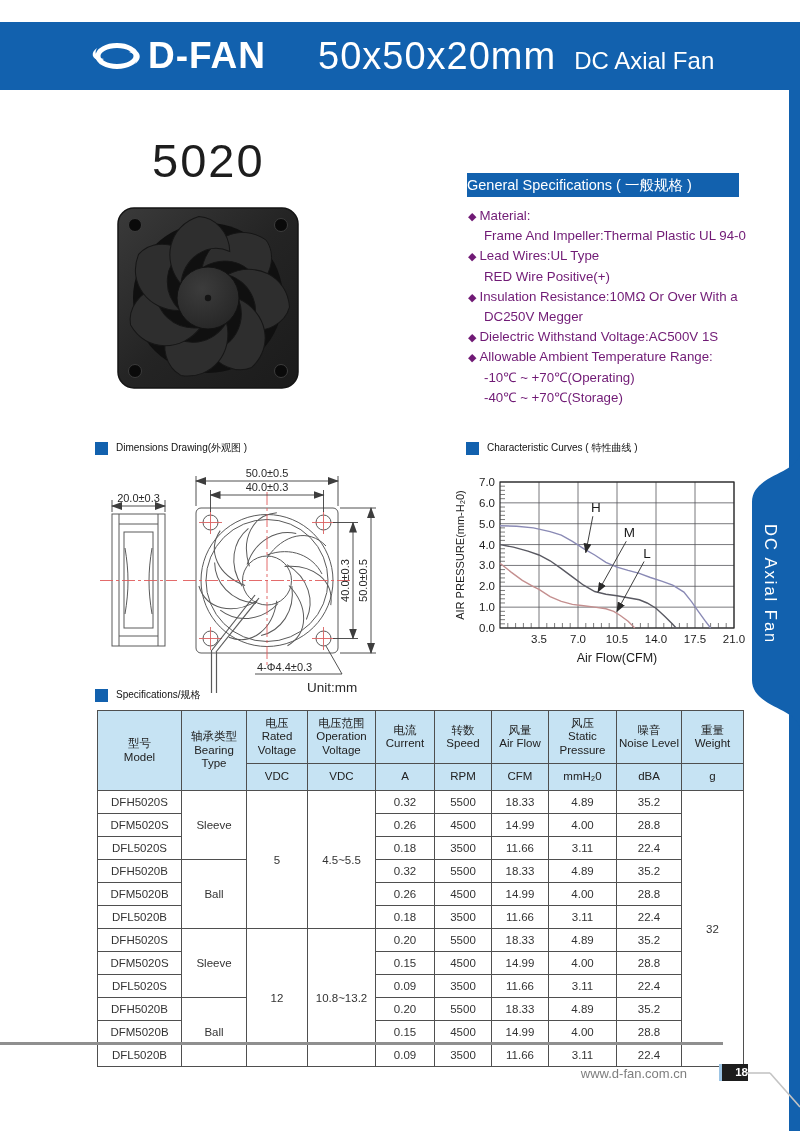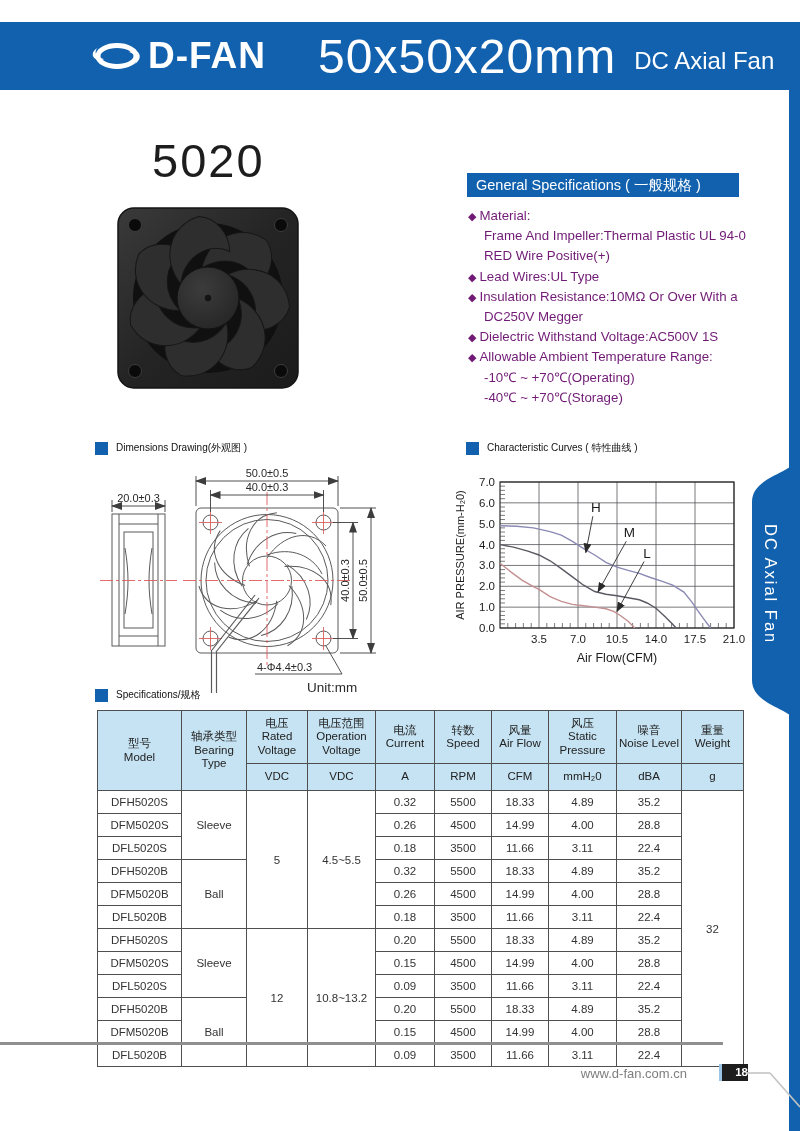--- a/index.html
+++ b/index.html
@@ -3,28 +3,28 @@
 <meta charset="utf-8">
 <style>
   html,body{margin:0;padding:0;background:#e8e8e8;}
   .page{position:relative;width:800px;height:1131px;background:#ffffff;overflow:hidden;
         font-family:"Liberation Sans",sans-serif;margin:0 auto;}
   
   .topbar{position:absolute;left:0;top:22px;width:800px;height:68px;background:#1261ae;
           display:flex;align-items:center;}
   .brand{display:flex;align-items:center;margin-left:90px;}
   .brand-text{color:#fff;font-size:37px;font-weight:bold;letter-spacing:1px;margin-left:6px;}
-  .size-text{color:#fff;font-size:48px;font-weight:500;margin-left:52px;letter-spacing:1px;}
+  .size-text{color:#fff;font-size:38px;font-weight:500;margin-left:52px;letter-spacing:1px;}
   .subtitle{color:#fff;font-size:24px;margin-left:18px;margin-top:10px;}
   
   .model-no{position:absolute;left:152px;top:133px;font-size:47px;color:#1d1d1d;letter-spacing:2px;}
   .fan-photo{position:absolute;left:117px;top:205px;}
   
   .gs-header{position:absolute;left:467px;top:173px;width:272px;height:24px;background:#1261ae;
-             color:#fff;font-size:14.5px;line-height:24px;padding-left:9px;box-sizing:border-box;}
+             color:#fff;font-size:14.5px;line-height:24px;box-sizing:border-box;}
   .gs-list{position:absolute;left:468px;top:206px;width:325px;}
   .spec-line{font-size:13.3px;color:#701a75;line-height:20.2px;white-space:nowrap;}
   .spec-line .diamond{font-size:11px;margin-right:3px;}
   .spec-line.cont{padding-left:16px;}
   
   .sec-title{position:absolute;font-size:10px;color:#111;display:flex;align-items:center;}
   .sec-title .sq{width:13px;height:13px;background:#1261ae;display:inline-block;margin-right:8px;}
   #dim-title{left:95px;top:441px;}
   #curve-title{left:466px;top:441px;}
   #spec-title{left:95px;top:688px;}
@@ -107,22 +107,22 @@
       <circle cx="164" cy="20" r="6.5" fill="#0a0a0a" stroke="#3c3c3c"></circle>
       <circle cx="18" cy="166" r="6.5" fill="#0a0a0a" stroke="#3c3c3c"></circle>
       <circle cx="164" cy="166" r="6.5" fill="#0a0a0a" stroke="#3c3c3c"></circle>
     </g>
   </svg>
 
   <div class="gs-header">General Specifications ( 一般规格 )</div>
   <div class="gs-list">
       <div class="spec-line"><span class="diamond">◆</span><span>Material:</span></div>
       <div class="spec-line cont"><span>Frame And Impeller:Thermal Plastic UL 94-0</span></div>
+      <div class="spec-line"><span class="diamond">◆</span><span>Lead Wires:UL Type</span></div>
       <div class="spec-line cont"><span>RED Wire Positive(+)</span></div>
-      <div class="spec-line"><span class="diamond">◆</span><span>Lead Wires:UL Type</span></div>
       <div class="spec-line"><span class="diamond">◆</span><span>Insulation Resistance:10MΩ Or Over With a</span></div>
       <div class="spec-line cont"><span>DC250V Megger</span></div>
       <div class="spec-line"><span class="diamond">◆</span><span>Dielectric Withstand Voltage:AC500V 1S</span></div>
       <div class="spec-line"><span class="diamond">◆</span><span>Allowable Ambient Temperature Range:</span></div>
       <div class="spec-line cont"><span>-10℃ ~ +70℃(Operating)</span></div>
       <div class="spec-line cont"><span>-40℃ ~ +70℃(Storage)</span></div>
     </div>
 
   <div id="dim-title" class="sec-title">
     <span class="sq"></span>

